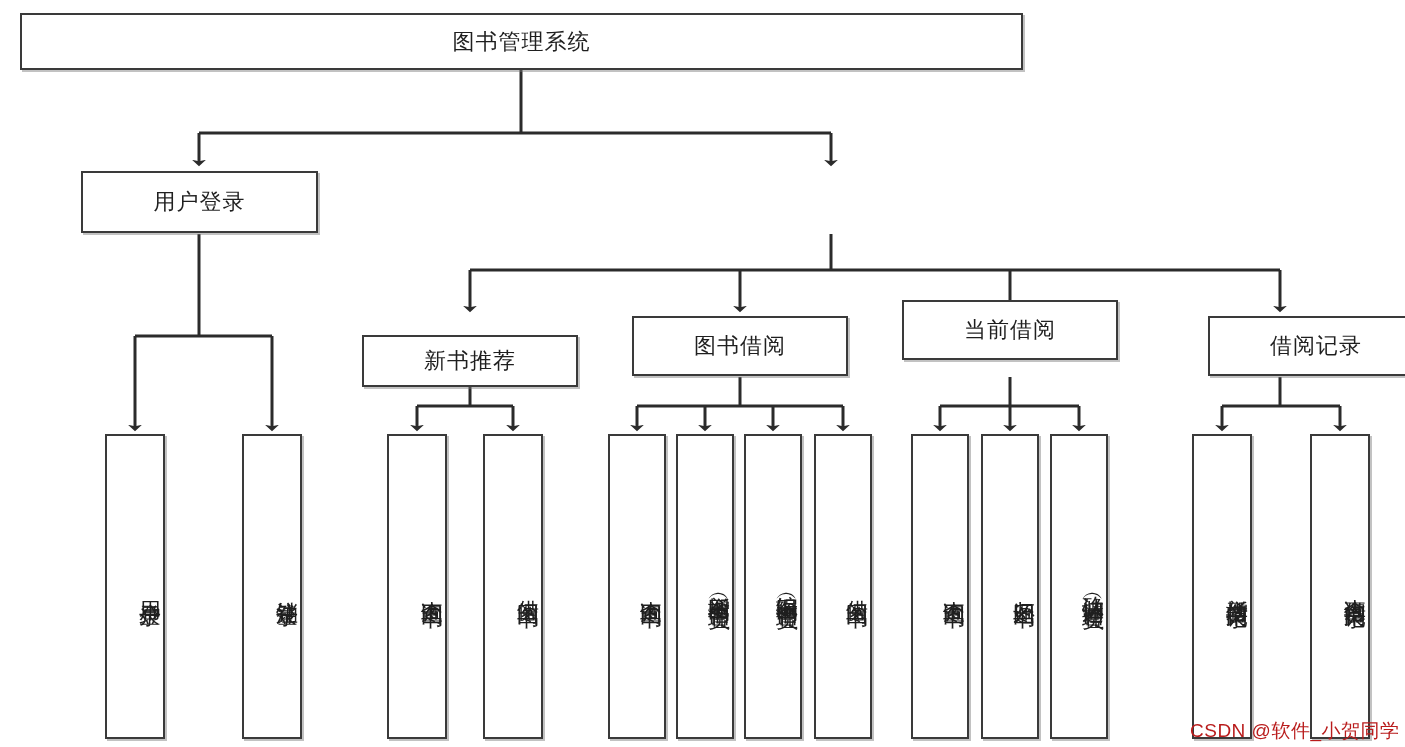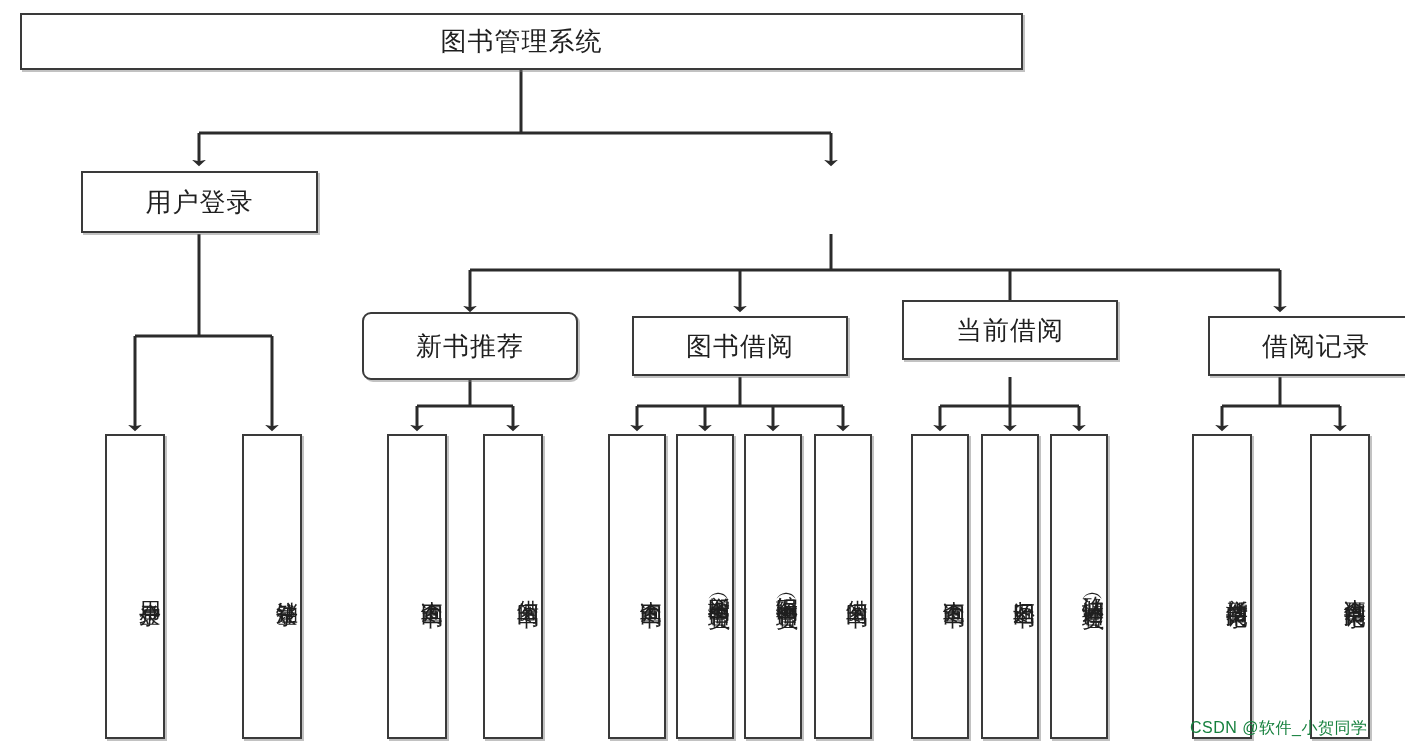--- a/index.html
+++ b/index.html
@@ -14,36 +14,36 @@
     box-sizing:border-box;
     background:#ffffff;
     border:2px solid #3a3a3a;
     display:flex;
     align-items:center;
     justify-content:center;
     text-align:center;
     color:#1f1f1f;
     box-shadow:2px 2px 0 rgba(120,120,120,.45);
   }
-  .node.h{font-size:26px;line-height:1.25;letter-spacing:1px;}
+  .node.h{font-size:22px;line-height:1.25;letter-spacing:1px;}
   .node.v{
     font-size:22px;
     line-height:1.18;
     letter-spacing:2px;
     writing-mode:vertical-rl;
     text-orientation:upright;
     padding:8px 0;
     align-items:flex-start;
     justify-content:center;
   }
   .node.v.top{align-items:flex-start;}
   .watermark{
     position:absolute;
-    font-size:16px;
-    color:#15803d;
+    font-size:19px;
+    color:#b91c1c;
     letter-spacing:.5px;
     white-space:nowrap;
     user-select:none;
   }
 </style>
 </head>
 <body>
 
 <div id="diagram-root">
 
@@ -94,21 +94,21 @@
       <path d="M1222,406 L1340,406"></path>
       <path d="M1222,406 L1222,428" marker-end="url(#ah)"></path>
       <path d="M1340,406 L1340,428" marker-end="url(#ah)"></path>
     </g>
   </svg>
 
   <div class="node h" style="left:20px;top:13px;width:1003px;height:57px;">图书管理系统</div>
 
   <div class="node h" style="left:81px;top:171px;width:237px;height:62px;">用户登录</div>
 
-  <div class="node h" style="left:362px;top:312px;width:216px;height:68px;border-radius:9px;">新书推荐</div>
+  <div class="node h" style="left:362px;top:335px;width:216px;height:52px;">新书推荐</div>
   <div class="node h" style="left:632px;top:316px;width:216px;height:60px;">图书借阅</div>
   <div class="node h" style="left:902px;top:300px;width:216px;height:60px;">当前借阅</div>
   <div class="node h" style="left:1172px;top:316px;width:216px;height:60px;margin-left:36px;">借阅记录</div>
 
   <div class="node v" style="left:105px;top:434px;width:60px;height:305px;">用户登录</div>
   <div class="node v" style="left:242px;top:434px;width:60px;height:305px;">注销登录</div>
 
   <div class="node v" style="left:387px;top:434px;width:60px;height:305px;">查询图书</div>
   <div class="node v" style="left:483px;top:434px;width:60px;height:305px;">借阅图书</div>
 

